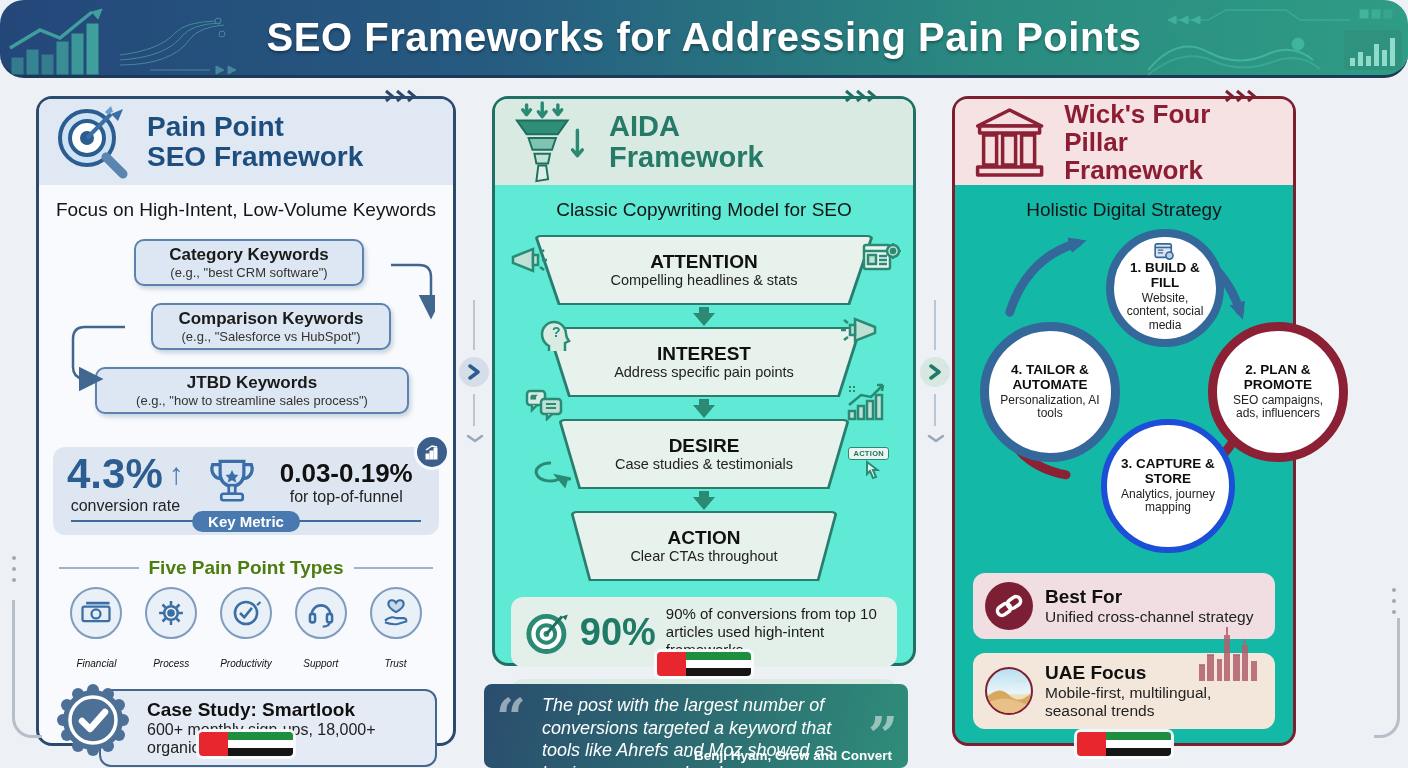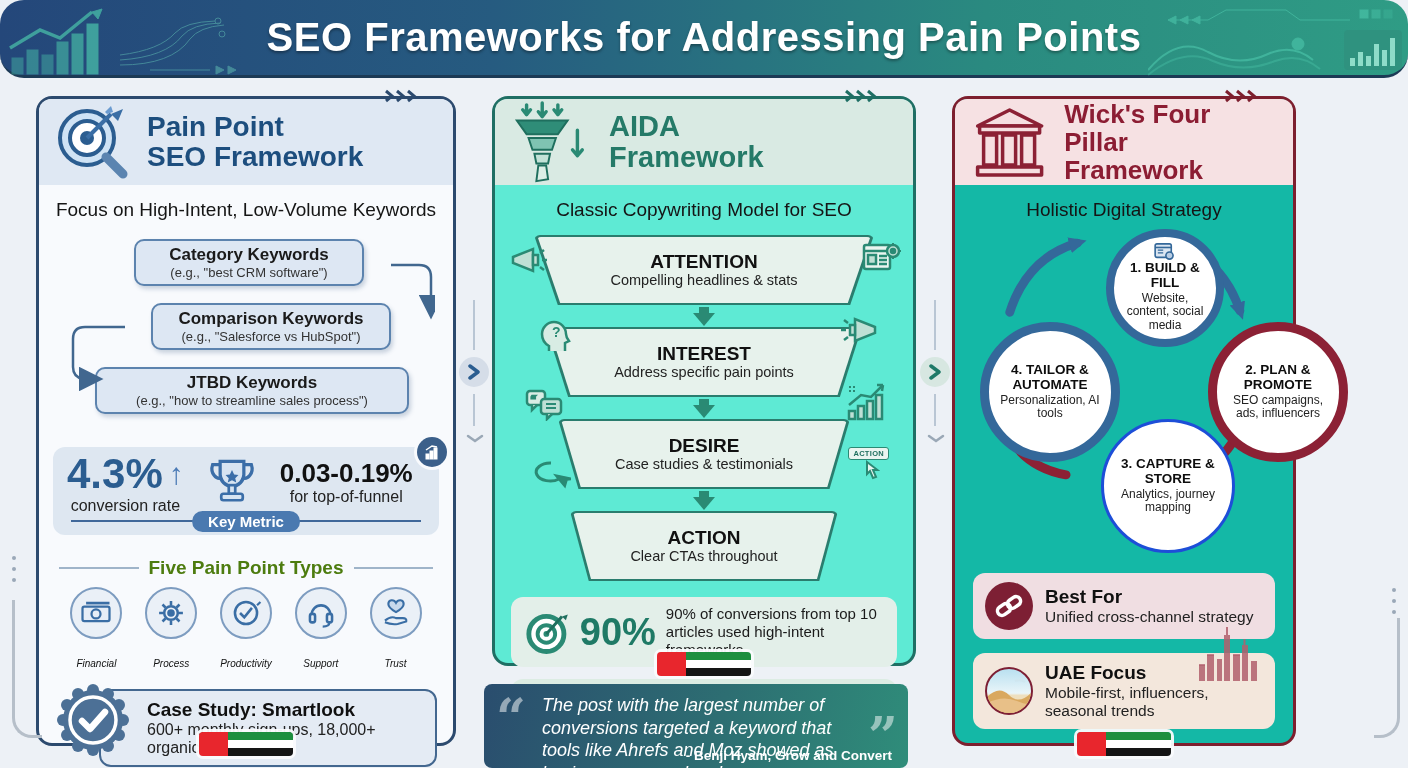--- a/index.html
+++ b/index.html
@@ -121,21 +121,21 @@
   .q-open { left:12px; top:8px; } .q-close { right:10px; top:26px; }
 
   
   .cycle { position:relative; height:332px; margin-top:6px; }
   .cycle-arrows { position:absolute; inset:0; z-index:0; }
   .pill-circ { position:absolute; border-radius:50%; background:#fff; z-index:1; display:flex;
     flex-direction:column; align-items:center; justify-content:center; text-align:center;
     padding:6px; }
   .pc1 { left:151px; top:2px;  width:118px; height:118px; border:8px solid #34689a; }
   .pc2 { left:253px; top:95px; width:140px; height:140px; border:9px solid #8c2135; }
-  .pc3 { left:146px; top:192px; width:134px; height:134px; border:3px solid #1d4ed8; }
+  .pc3 { left:146px; top:192px; width:134px; height:134px; border:6px solid #1d4ed8; }
   .pc4 { left:25px;  top:95px; width:140px; height:140px; border:9px solid #34689a; }
   .p-name { font-weight:bold; font-size:13.5px; color:#0d0d0d; line-height:1.1; }
   .p-desc { font-size:12px; color:#222; line-height:1.15; margin-top:1px; }
 
   .uae-box { position:relative; margin:14px 18px 0; background:#f3e7dc; border-radius:12px;
     padding:9px 12px; display:flex; align-items:center; gap:12px; }
   .desert { width:48px; height:48px; border-radius:50%; border:2.5px solid #7d1f34;
     overflow:hidden; position:relative; background:linear-gradient(#b9e0f0 0%,#e9f5f9 55%,#eedfbe 60%); flex:0 0 auto;}
   .skyline { position:absolute; right:14px; top:-28px; }
 
@@ -662,21 +662,21 @@
   <div class="uae-box">
     <div class="desert">
       <svg width="44" height="44" viewBox="0 0 44 44" style="position:absolute;bottom:-2px;left:0;">
         <path d="M0 26 Q12 14 22 24 T44 22 V44 H0 Z" fill="#d9a85f"></path>
         <path d="M0 32 Q16 24 30 30 T44 30 V44 H0 Z" fill="#e8c088"></path>
         <path d="M28 10 q6 -2 10 1" stroke="#cfe6ef" stroke-width="2" fill="none"></path>
       </svg>
     </div>
     <div>
       <div class="best-title">UAE Focus</div>
-      <div class="best-desc">Mobile-first, influencers, seasonal trends</div>
+      <div class="best-desc">Mobile-first, multilingual, seasonal trends</div>
     </div>
     <svg class="skyline" width="64" height="58" viewBox="0 0 64 58">
       <g fill="#b2606d" opacity=".85">
         <rect x="2" y="40" width="6" height="16"></rect>
           <rect x="10" y="30" width="7" height="26"></rect>
         <rect x="20" y="34" width="5" height="22"></rect>
           <rect x="27" y="10" width="6" height="46"></rect>
           <rect x="29" y="2" width="2" height="10"></rect>
         <rect x="36" y="30" width="7" height="26"></rect>
           <rect x="45" y="20" width="6" height="36"></rect>

